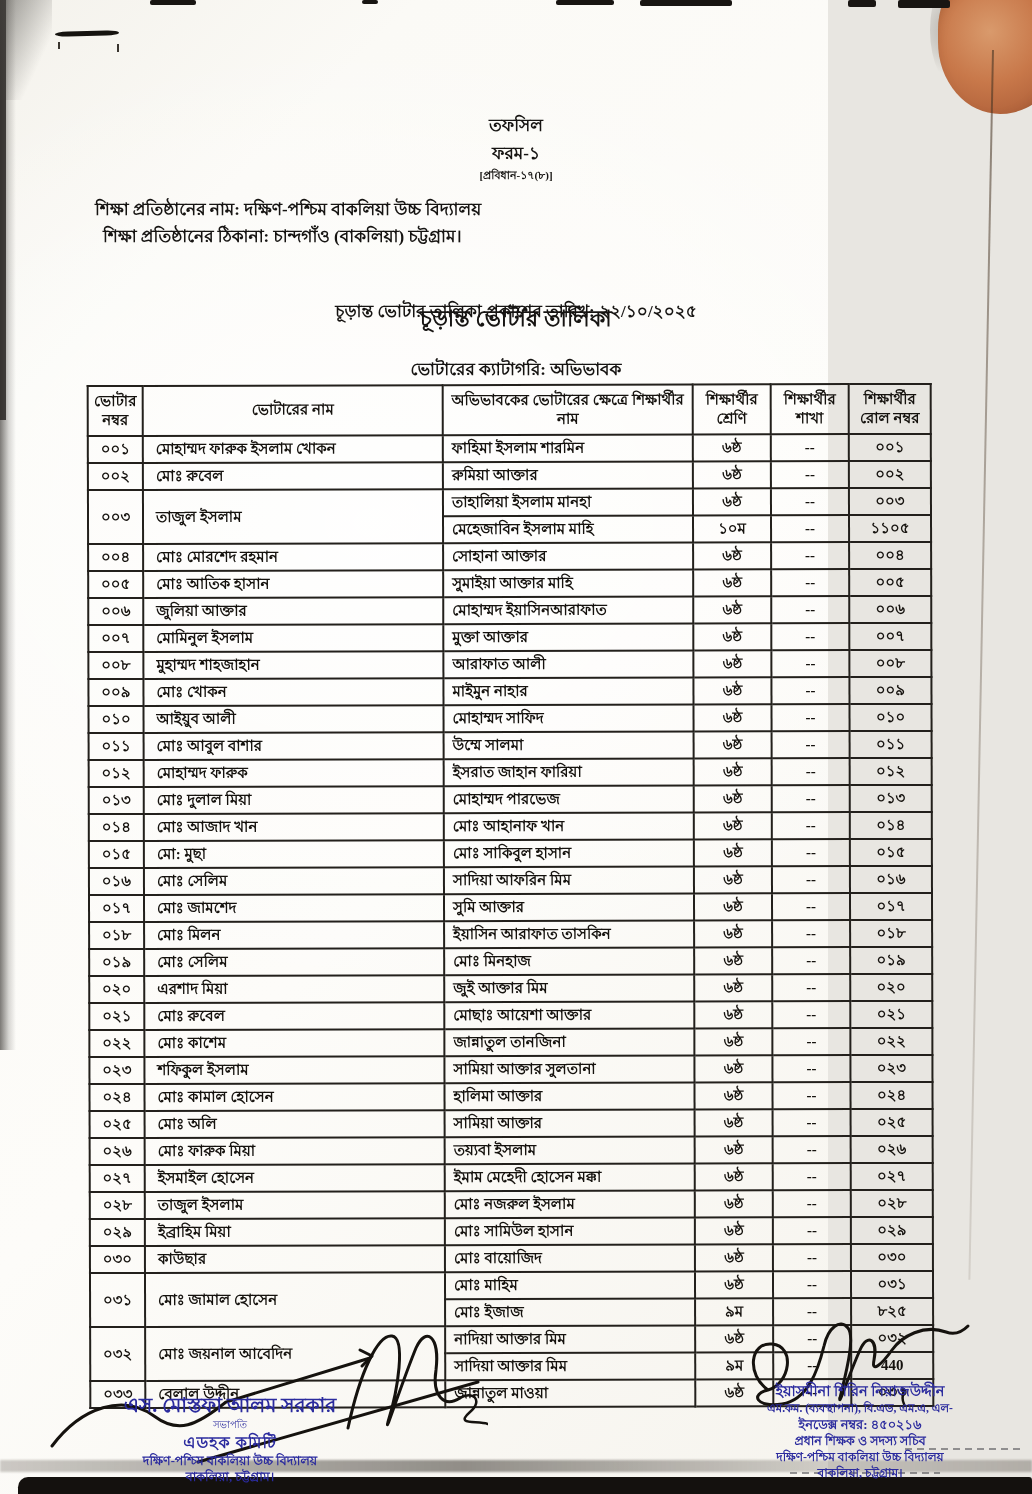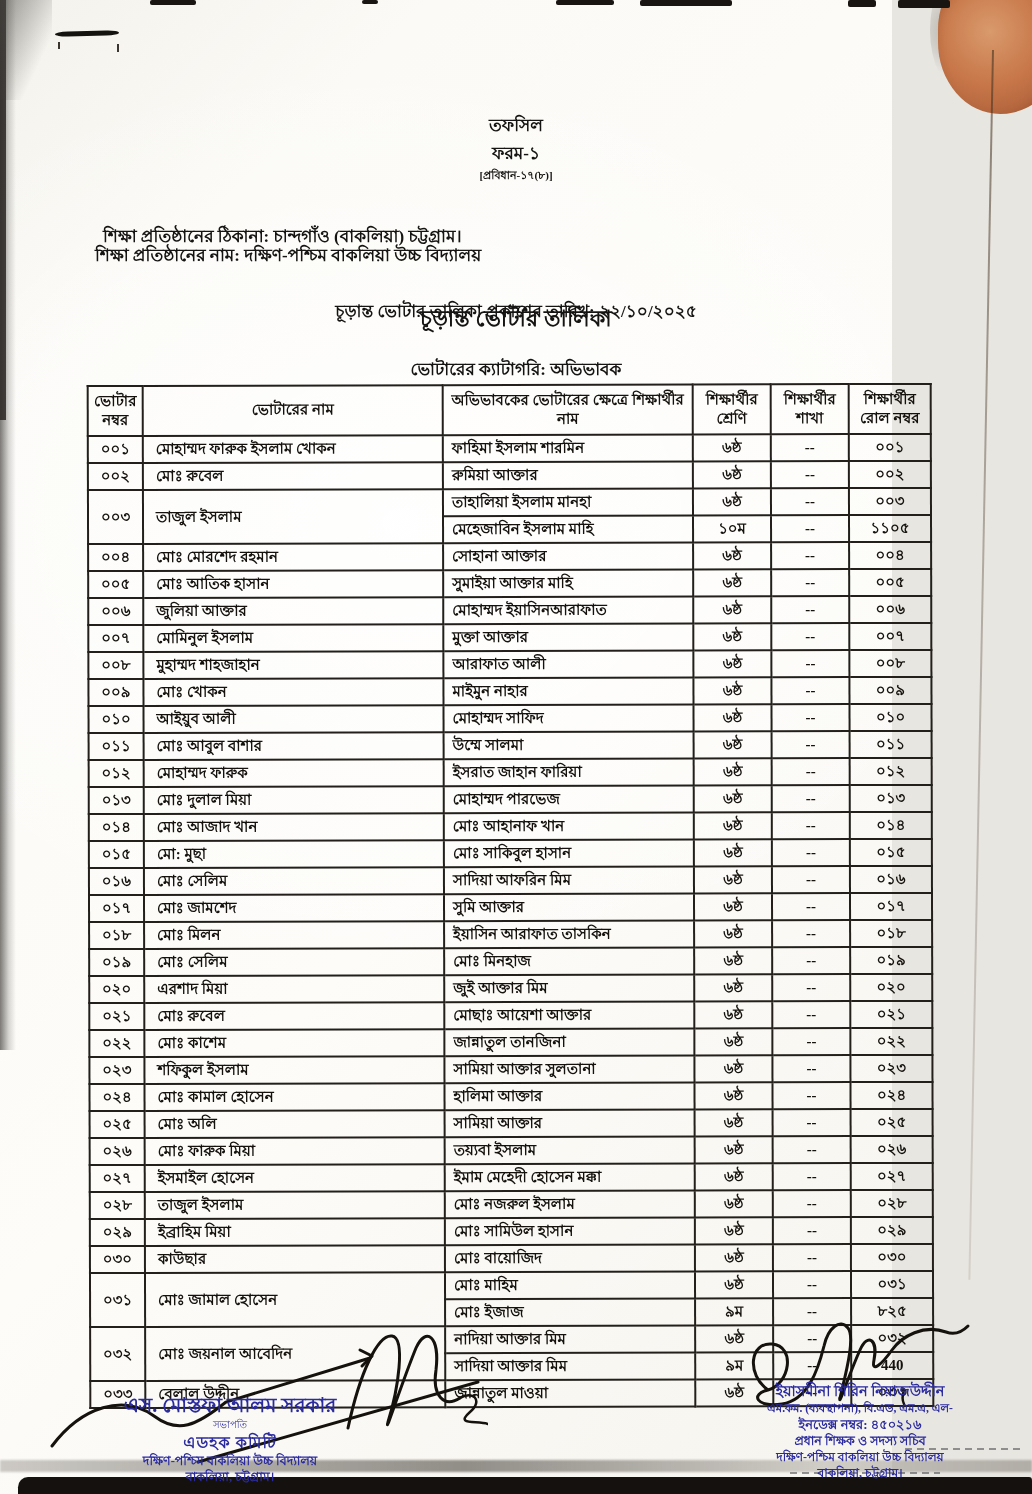--- a/index.html
+++ b/index.html
@@ -2,21 +2,21 @@
 <html lang="bn"><head>
 <meta charset="utf-8">
 <style>
   html,body{margin:0;padding:0;}
   body{
     width:1032px;height:1494px;position:relative;overflow:hidden;
     background:#e8e6e1;
     font-family:"Liberation Serif","DejaVu Serif",serif;
   }
   .page{
-    position:absolute;left:0;top:0;width:892px;height:1494px;
+    position:absolute;left:0;top:0;width:828px;height:1494px;
     background:
       radial-gradient(ellipse 900px 700px at 45% 35%, rgba(255,255,255,.9), rgba(255,255,255,0) 70%),
       linear-gradient(135deg,#f4f2ec 0%,#fbfaf6 18%,#fdfcf9 55%,#f6f4ee 100%);
     color:#161412;
   }
   
   .left-shade{position:absolute;left:0;top:0;width:16px;height:1050px;
     background:linear-gradient(to right,rgba(45,42,38,.62),rgba(45,42,38,.18) 55%,rgba(45,42,38,0));}
   .left-sliver{position:absolute;left:0;top:0;width:6px;height:420px;background:#2a2724;opacity:.85;}
   .tl-wedge{position:absolute;left:0;top:0;width:52px;height:100px;
@@ -39,21 +39,21 @@
   .bottom-band{position:absolute;left:18px;top:1477px;width:1014px;height:17px;background:#14110e;
     border-radius:10px 3px 0 0/60% 20% 0 0;}
   .dash-faint{position:absolute;height:2px;background:repeating-linear-gradient(to right,rgba(70,70,75,.55) 0 7px,rgba(70,70,75,0) 7px 12px);}
 
   
   .line{position:absolute;white-space:nowrap;}
   .c{left:0;width:1032px;text-align:center;}
   .fh1{top:112px;font-size:17px;font-weight:600;}
   .fh2{top:140px;font-size:17px;font-weight:600;}
   .fh3{top:167px;font-size:11px;font-weight:600;}
-  .inst1{left:95px;top:196px;font-size:17px;font-weight:600;margin-top:46px;}
+  .inst1{left:95px;top:196px;font-size:17px;font-weight:600;}
   .inst2{left:103px;top:223px;font-size:17px;font-weight:600;}
   .pubdate{top:254px;font-size:17px;font-weight:700;margin-top:44px;}
   .doc-title{top:301px;font-size:22px;font-weight:800;letter-spacing:.2px;}
   .category{top:356px;font-size:17px;font-weight:700;}
 
   
   table.voters{
     position:absolute;left:88px;top:384px;width:843px;
     border-collapse:collapse;table-layout:fixed;
     transform:rotate(-0.15deg);

